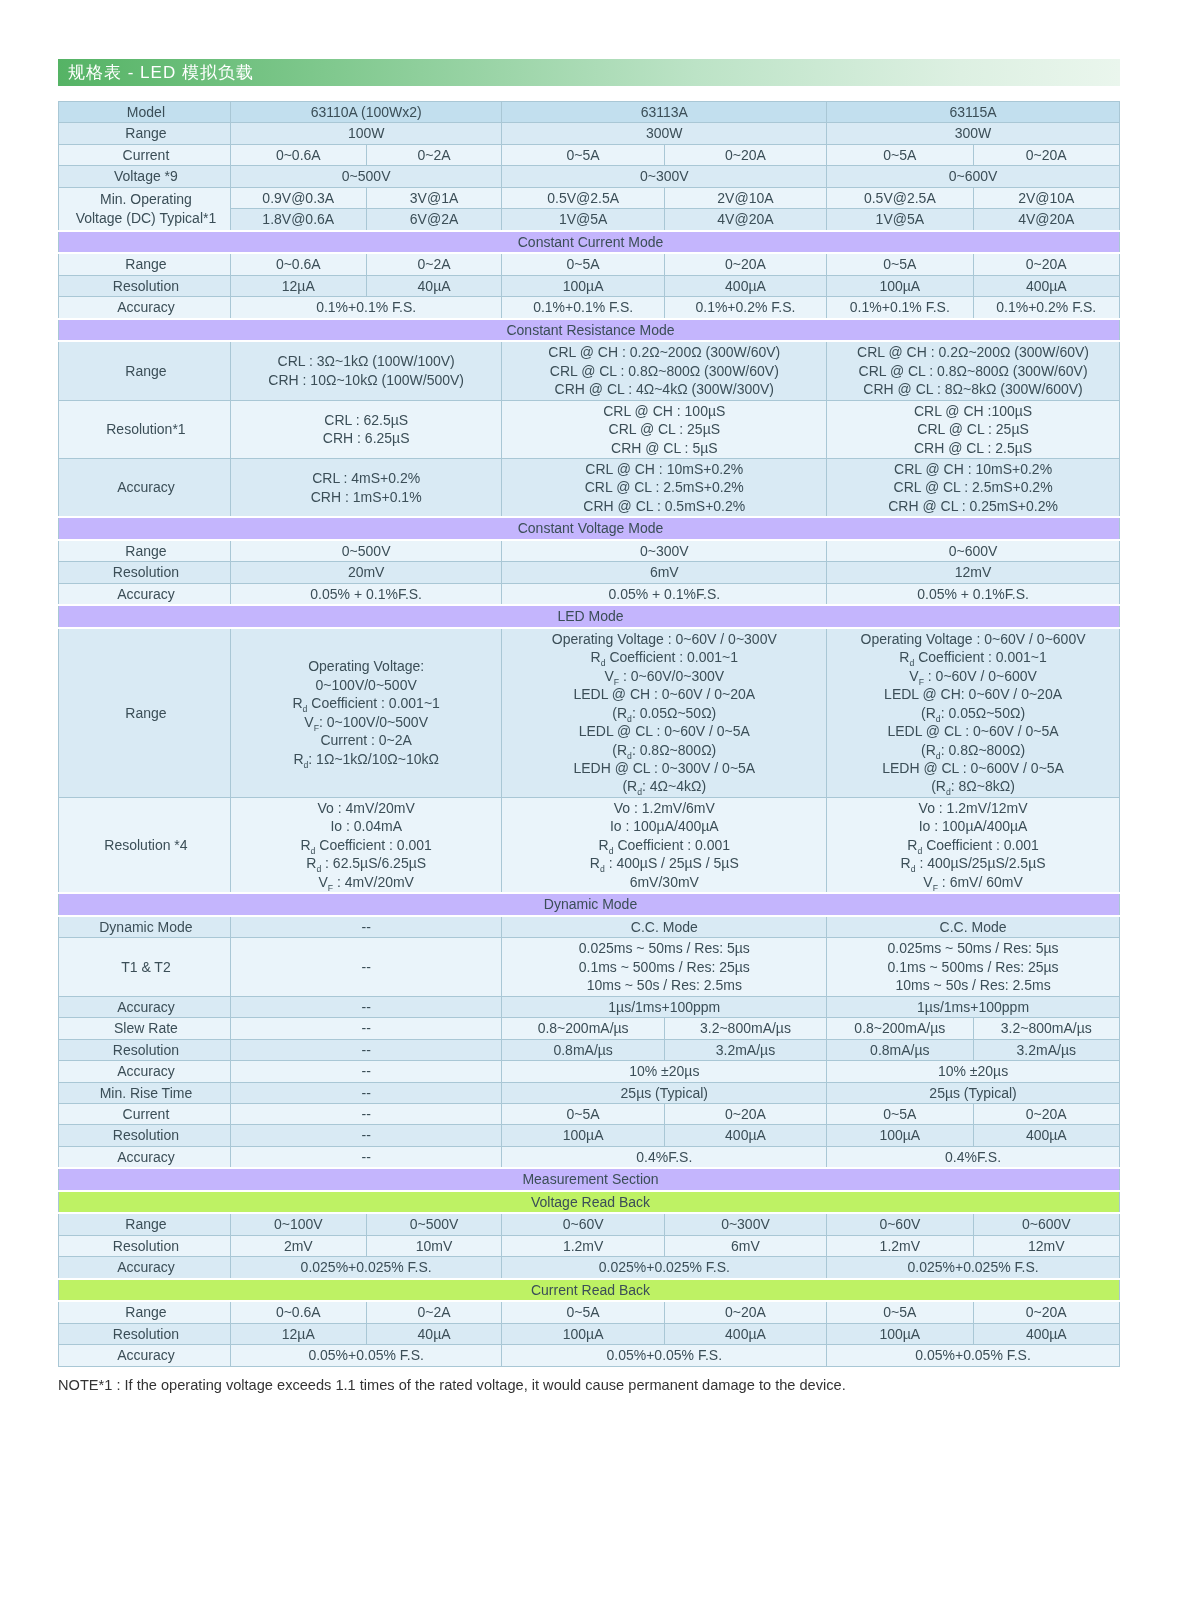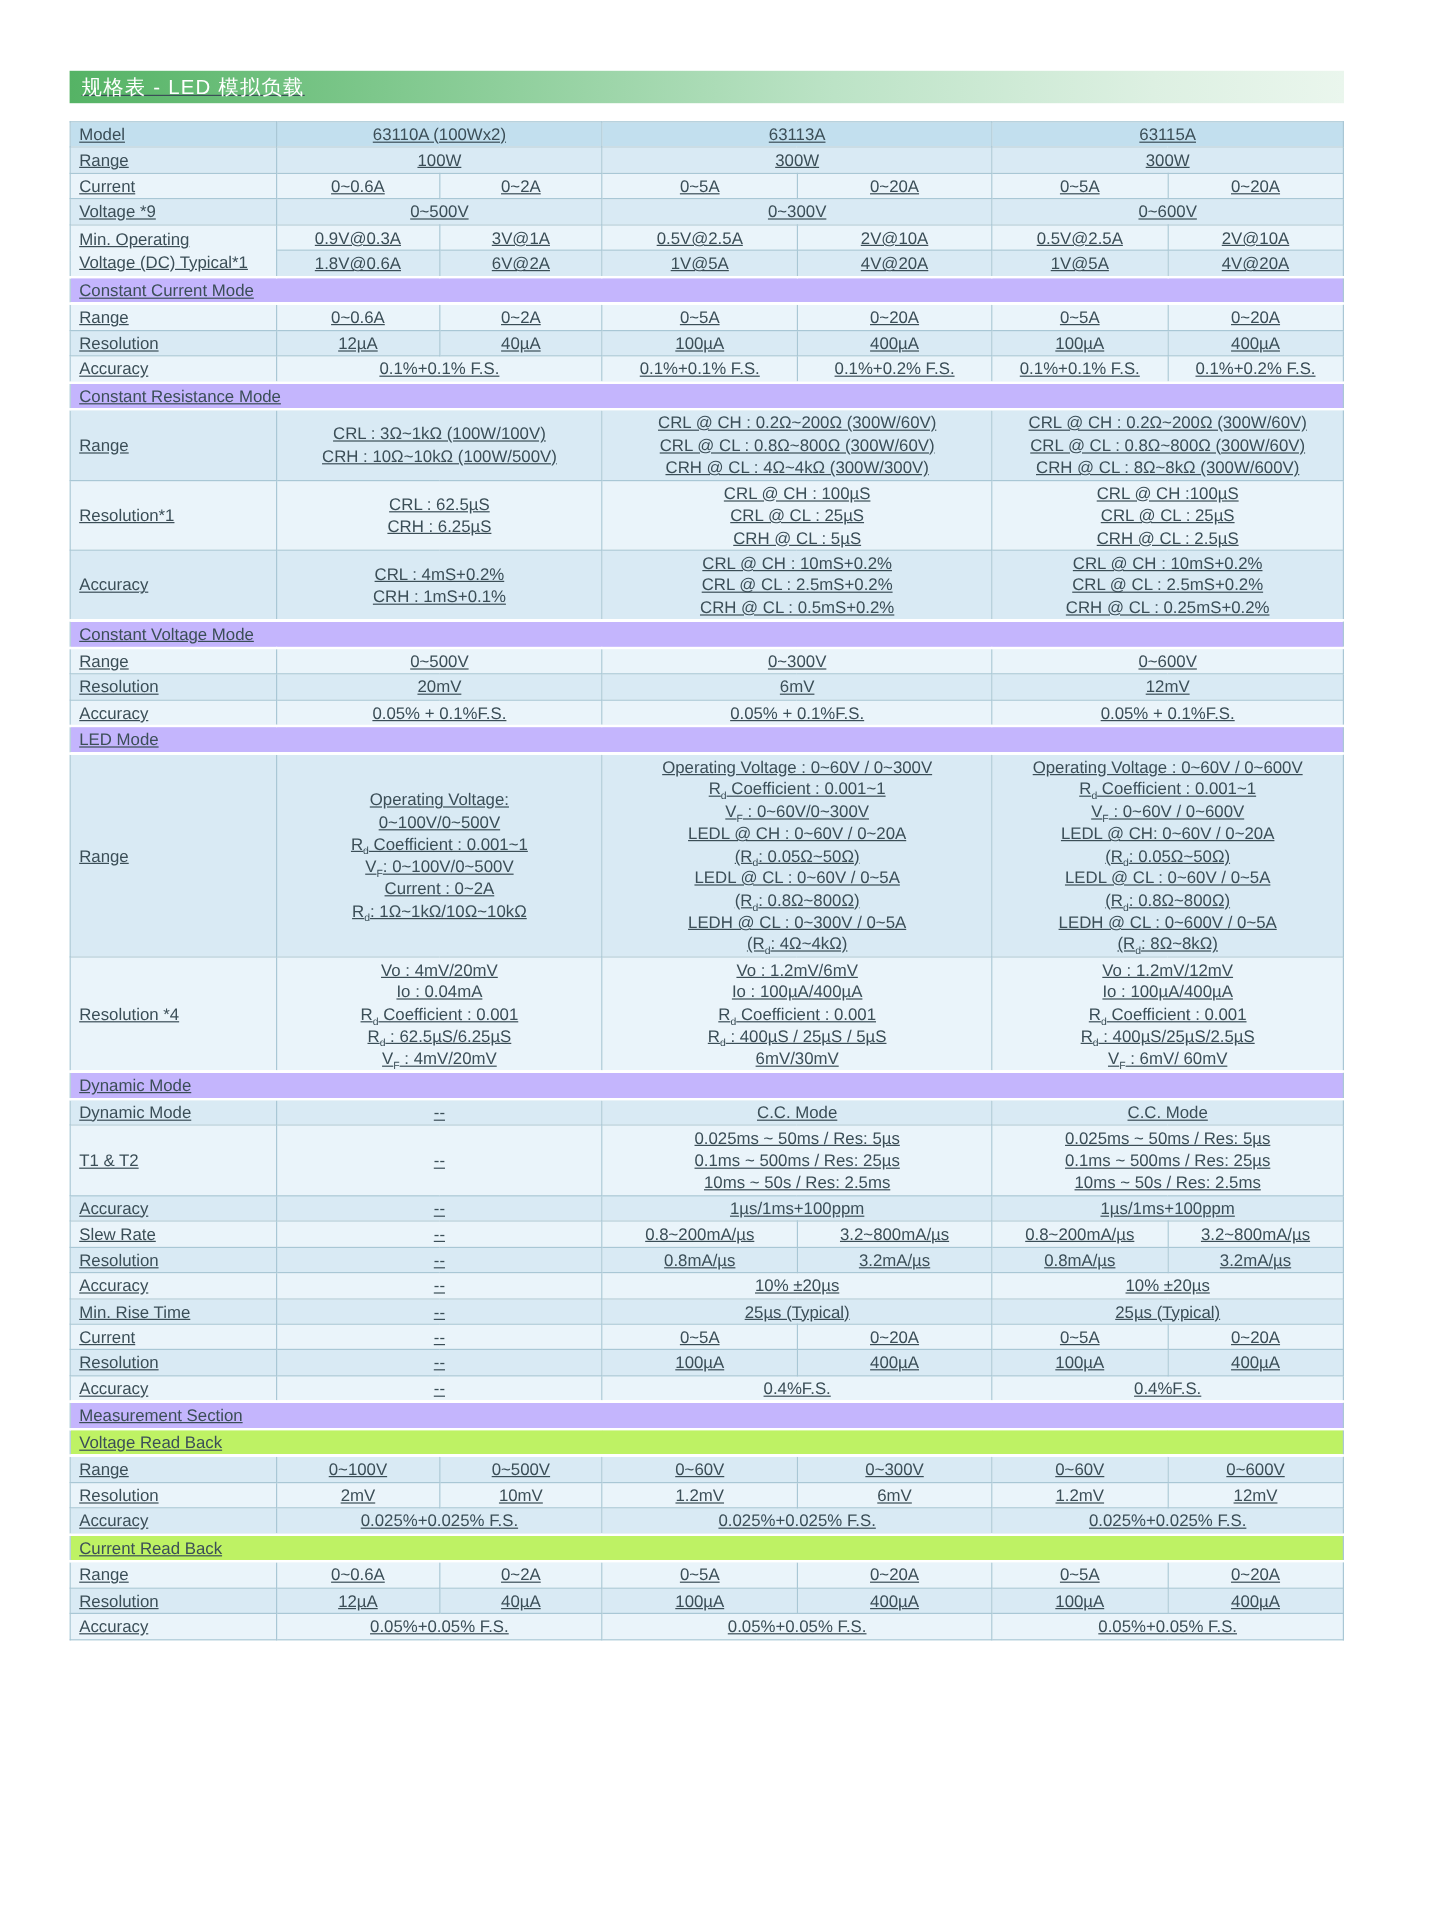--- a/index.html
+++ b/index.html
@@ -2,21 +2,21 @@
 <html><head>
 <meta charset="utf-8">
 <style>
   html,body { margin:0; padding:0; background:#ffffff; }
   body {
     width:1199px; min-height:1599px;
     font-family:"Liberation Sans", sans-serif;
     color:#3b4e57;
     -webkit-font-smoothing:antialiased;
   }
-  .page { padding:59px 0 0 58px; width:1062px;text-decoration:underline; }
+  .page { padding:59px 0 0 58px; width:1062px; }
 
   .titlebar {
     width:1062px; box-sizing:border-box;
     height:27px; line-height:27px;
     padding-left:10px;
     font-size:17px; letter-spacing:1px;
     color:#ffffff;
     background:linear-gradient(to right,#55b365 0%,#7fc88d 25%,#bce3c6 60%,#ddf0e2 85%,#eaf6ed 100%);
   }
 
@@ -29,21 +29,21 @@
   }
   table.spec td {
     border:1px solid #a9c7d5;
     padding:1px 4px;
     text-align:center;
     vertical-align:middle;
     white-space:pre-line;
     line-height:1.32;
     overflow:hidden;
   }
-  table.spec td.lbl { text-align:left; padding-left:7px; }
+  table.spec td.lbl { text-align:center; padding-left:7px; }
   tr.s  td { background:#c4b5fd; border-top:2px solid #ffffff; border-bottom:2px solid #ffffff; }
   tr.ss td { background:#bef264; border-top:2px solid #ffffff; border-bottom:2px solid #ffffff; }
   tr.model td { background:#c2dfee; }
   tr.z1 td { background:#d9eaf4; }
   tr.z0 td { background:#eaf4fa; }
   sub { font-size:0.62em; line-height:0; }
 
   .notes { margin-top:8px; font-size:14.6px; color:#333333; line-height:1.5; }
   .notes p { margin:0; }
 </style>
@@ -373,15 +373,16 @@
         <tr class="z0">
           <td class="lbl">Accuracy</td>
           <td colspan="2">0.05%+0.05% F.S.</td>
           <td colspan="2">0.05%+0.05% F.S.</td>
           <td colspan="2">0.05%+0.05% F.S.</td>
         </tr>
       </tbody>
   </table>
 
   <div class="notes">
+    <p>NOTE*1 : If the operating voltage exceeds 1.1 times of the rated voltage, it would cause permanent damage to the device.</p>
   </div>
 
 </div>
 
 </body></html>

